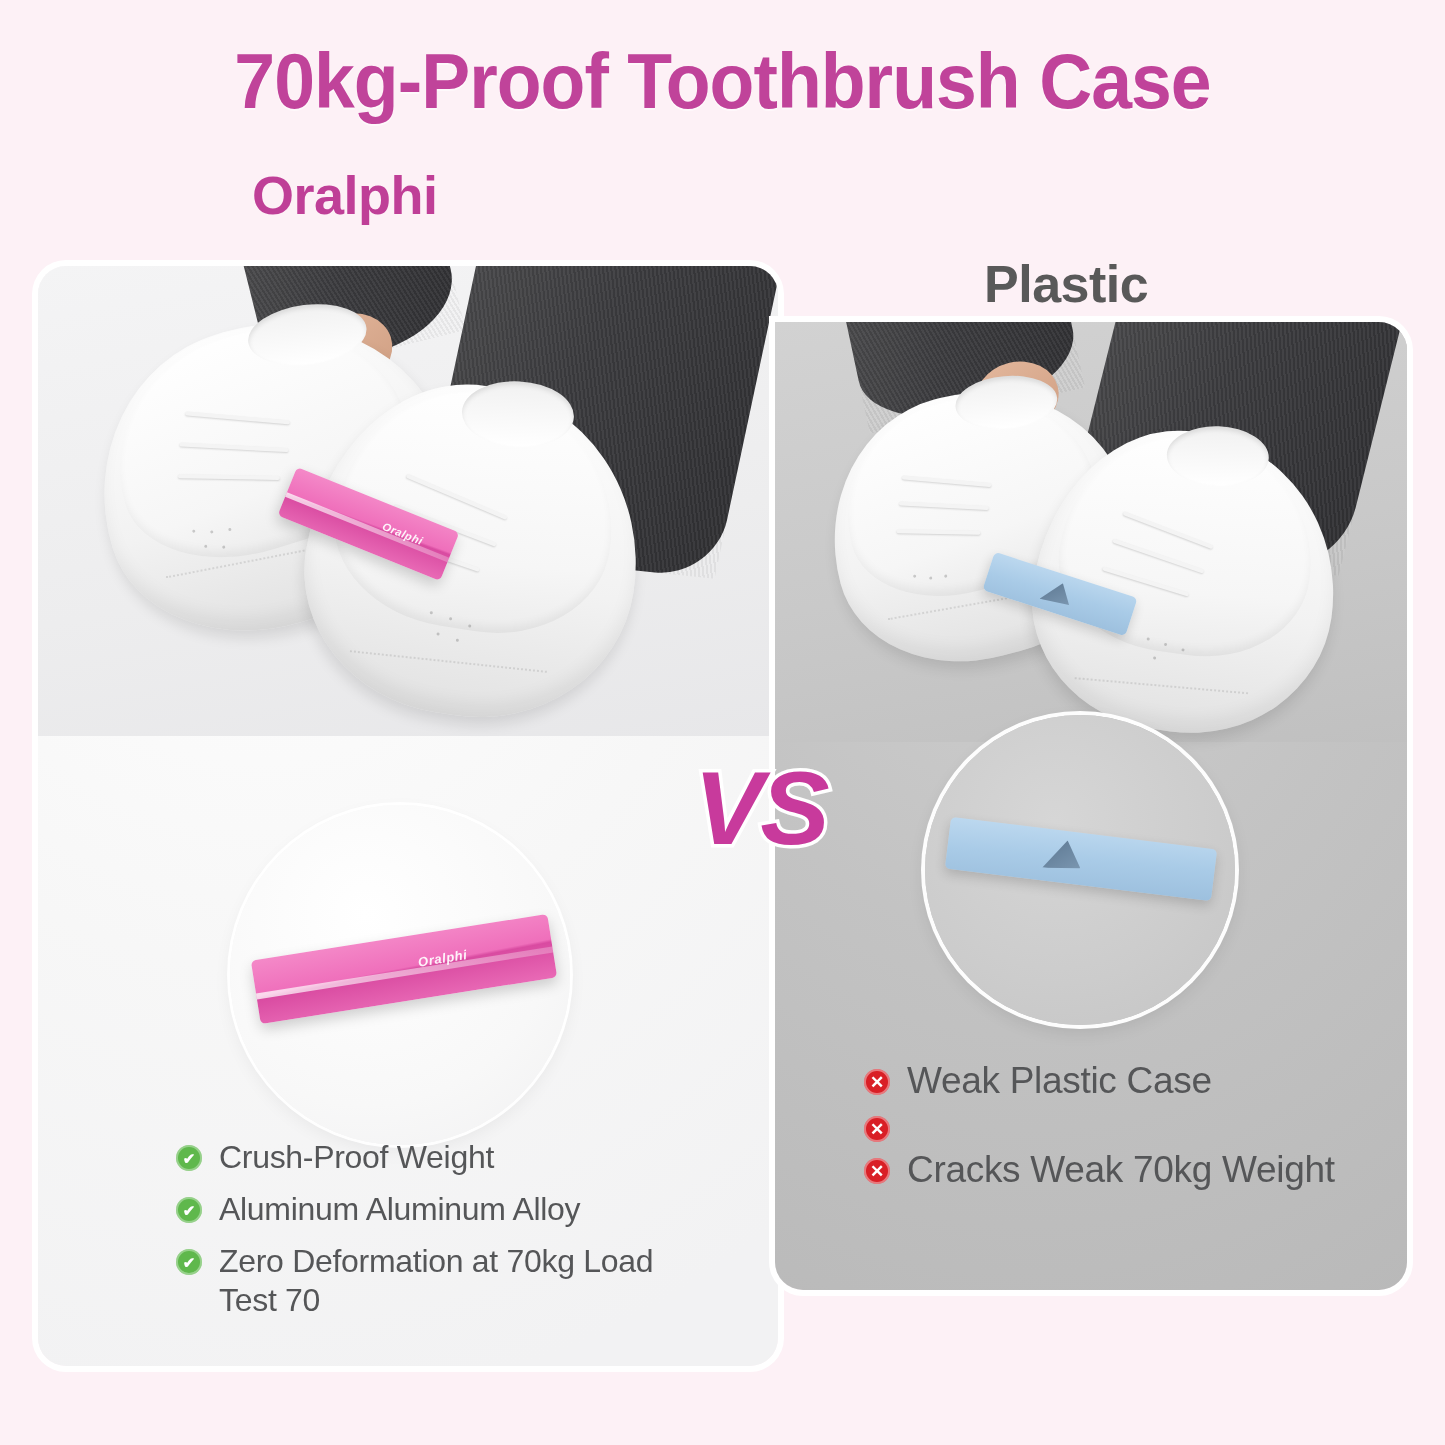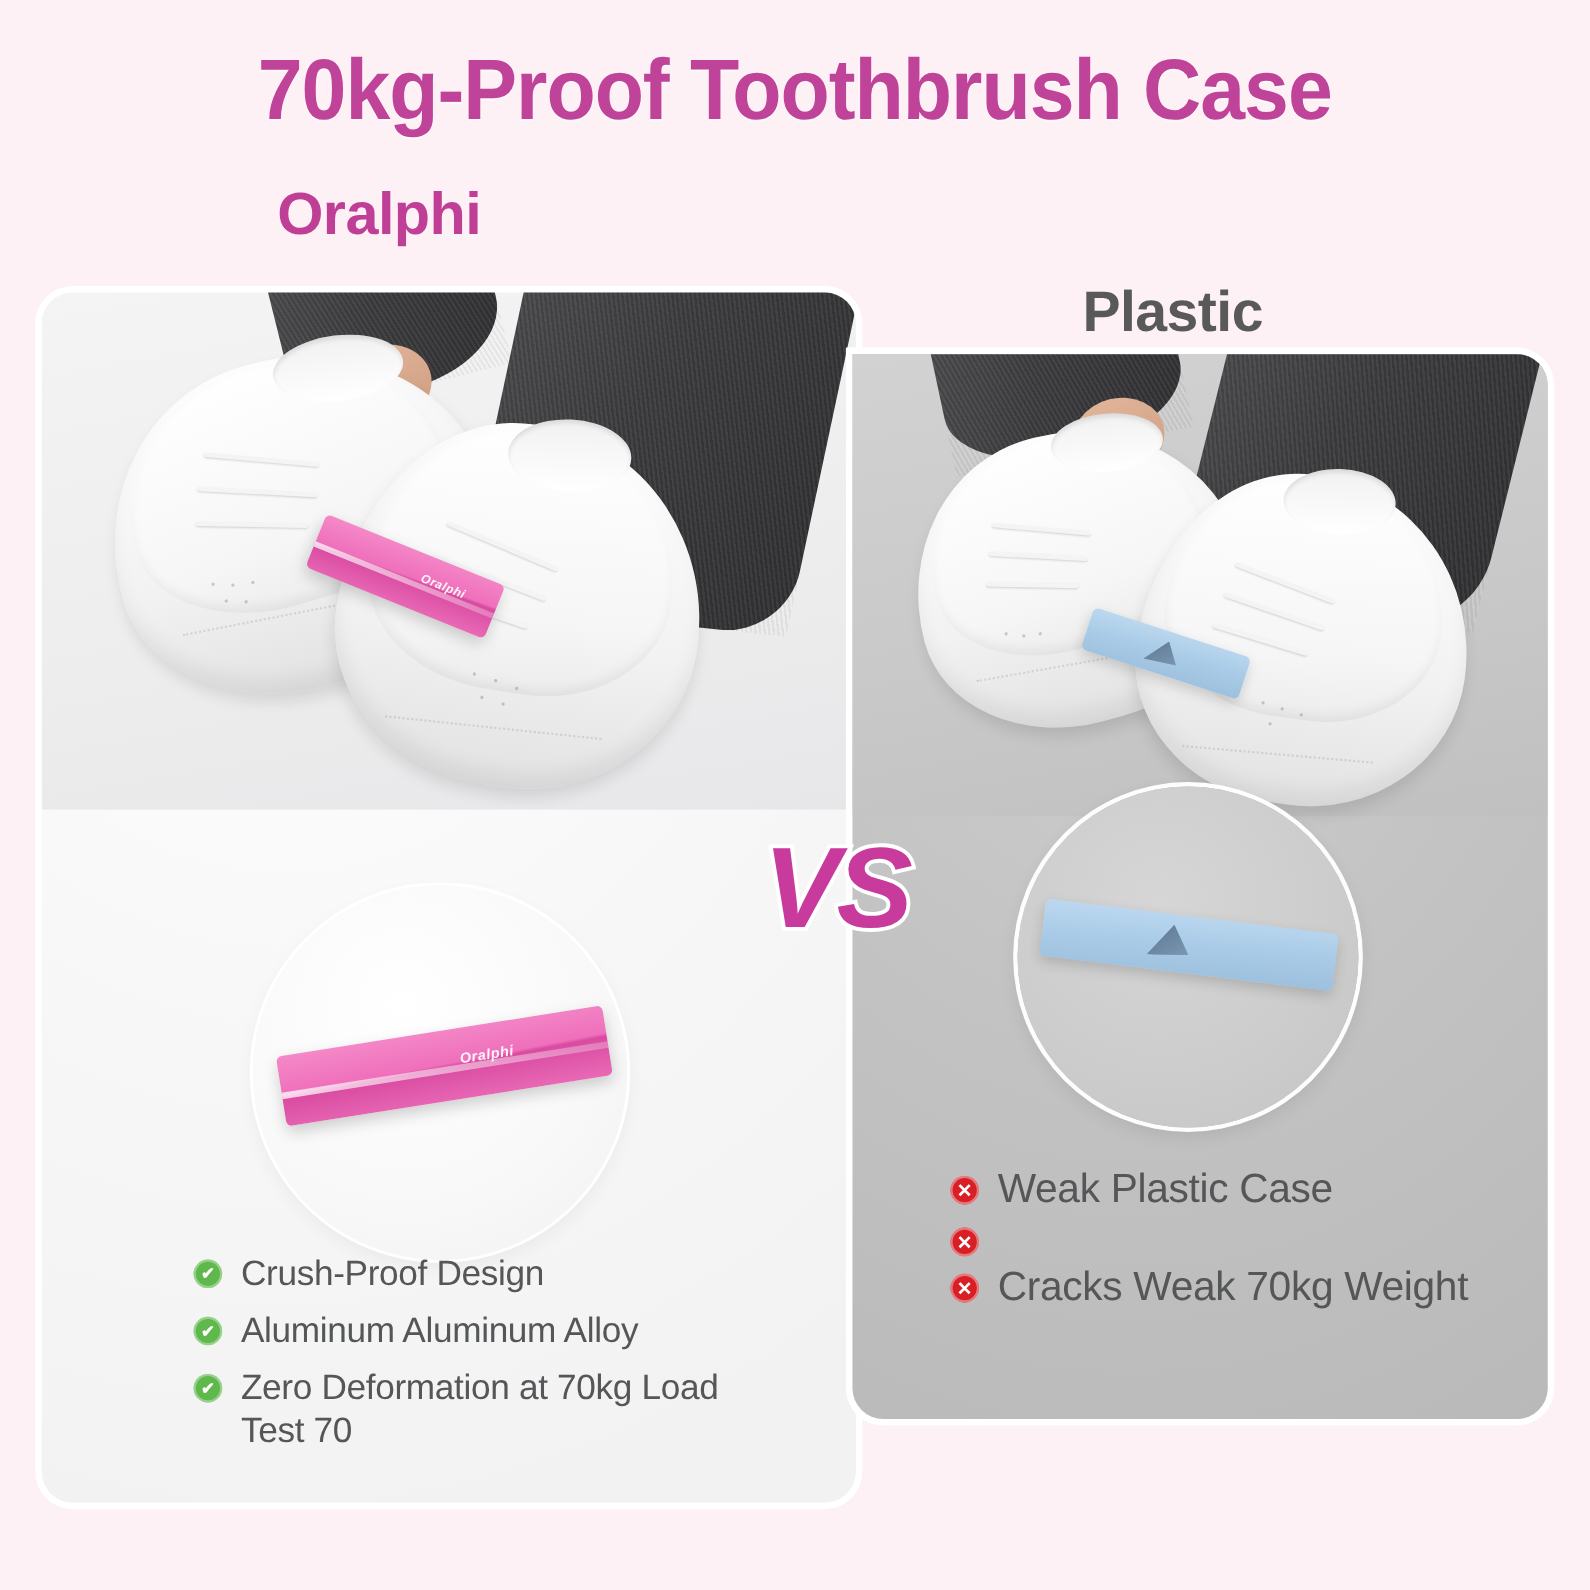--- a/index.html
+++ b/index.html
@@ -328,21 +328,21 @@
   </div>
 
   <div class="vs">VS</div>
 
   <div class="list list-pros">
 
     <div class="row">
       <span class="badge ok">
         <span class="g">✔</span>
       </span>
-      <span class="rowtext">Crush-Proof Design</span>
+      <span class="rowtext">Crush-Proof Weight</span>
     </div>
 
     <div class="row">
       <span class="badge ok">
         <span class="g">✔</span>
       </span>
       <span class="rowtext">Aluminum Aluminum Alloy</span>
     </div>
 
     <div class="row">

